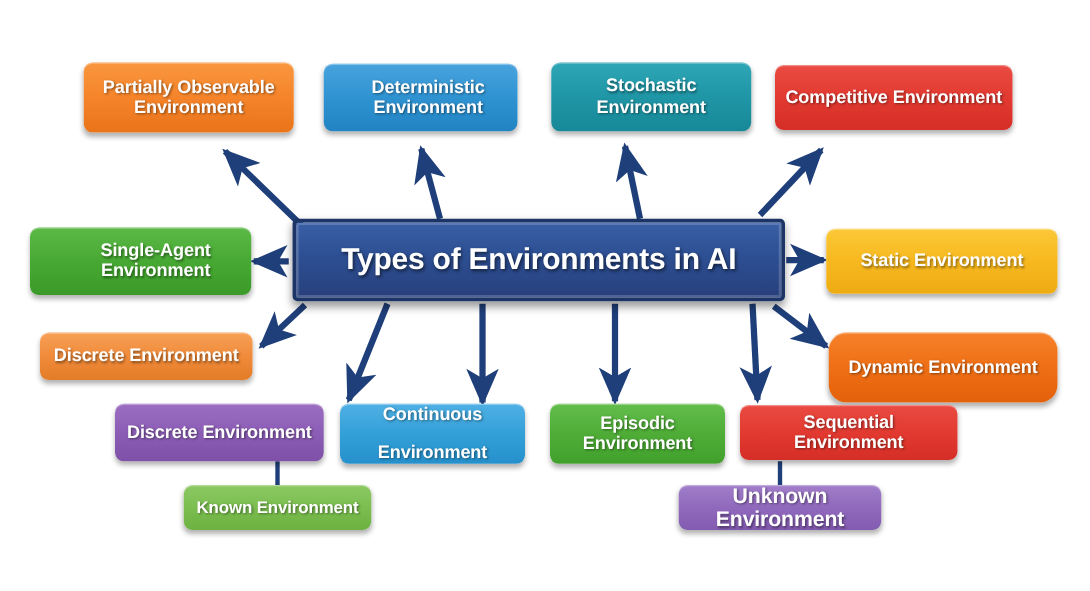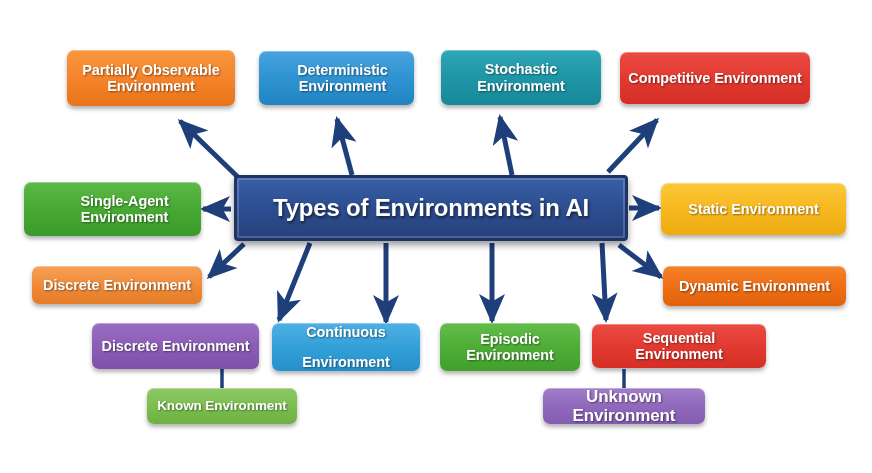--- a/index.html
+++ b/index.html
@@ -129,21 +129,21 @@
   </div>
 
   <div class="node c-yellow" style="left:661px; top:183px; width:185px; height:52px;text-align:center;">
     <span>Static Environment</span>
   </div>
 
   <div class="node c-orange2" style="left:32px; top:266px; width:170px; height:38px;">
     <span>Discrete Environment</span>
   </div>
 
-  <div class="node c-orange3" style="left:663px; top:266px; width:183px; height:40px;">
+  <div class="node c-orange3" style="left:663px; top:266px; width:183px; height:56px;border-radius:14px;">
     <span>Dynamic Environment</span>
   </div>
 
   <div class="node c-purple" style="left:92px; top:323px; width:167px; height:46px;">
     <span>Discrete Environment</span>
   </div>
 
   <div class="node c-blue2" style="left:272px; top:323px; width:148px; height:48px; flex-direction:column;gap:14px;">
     <span>Continuous</span>
     <span>Environment</span>

